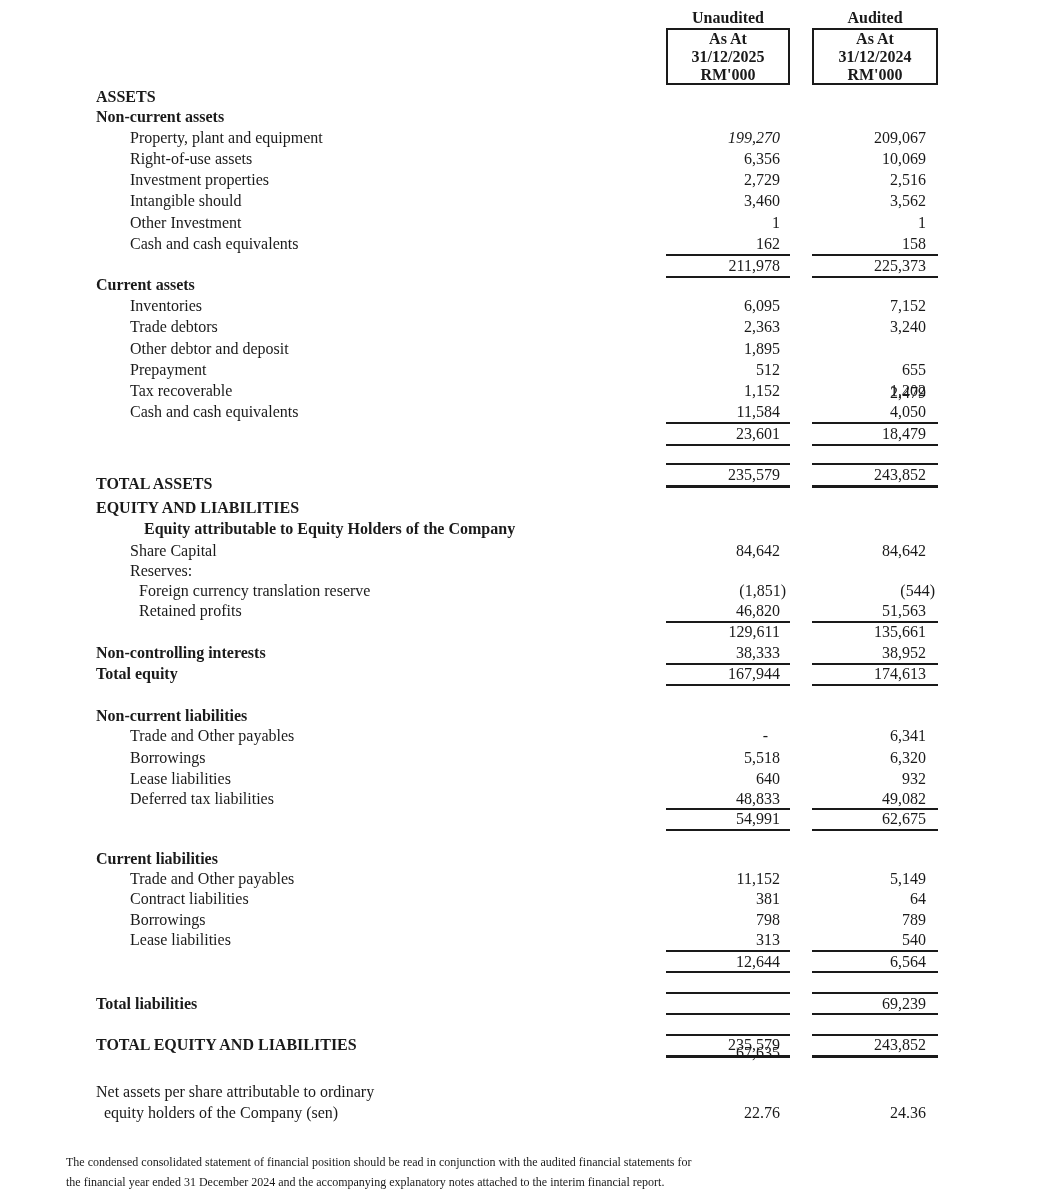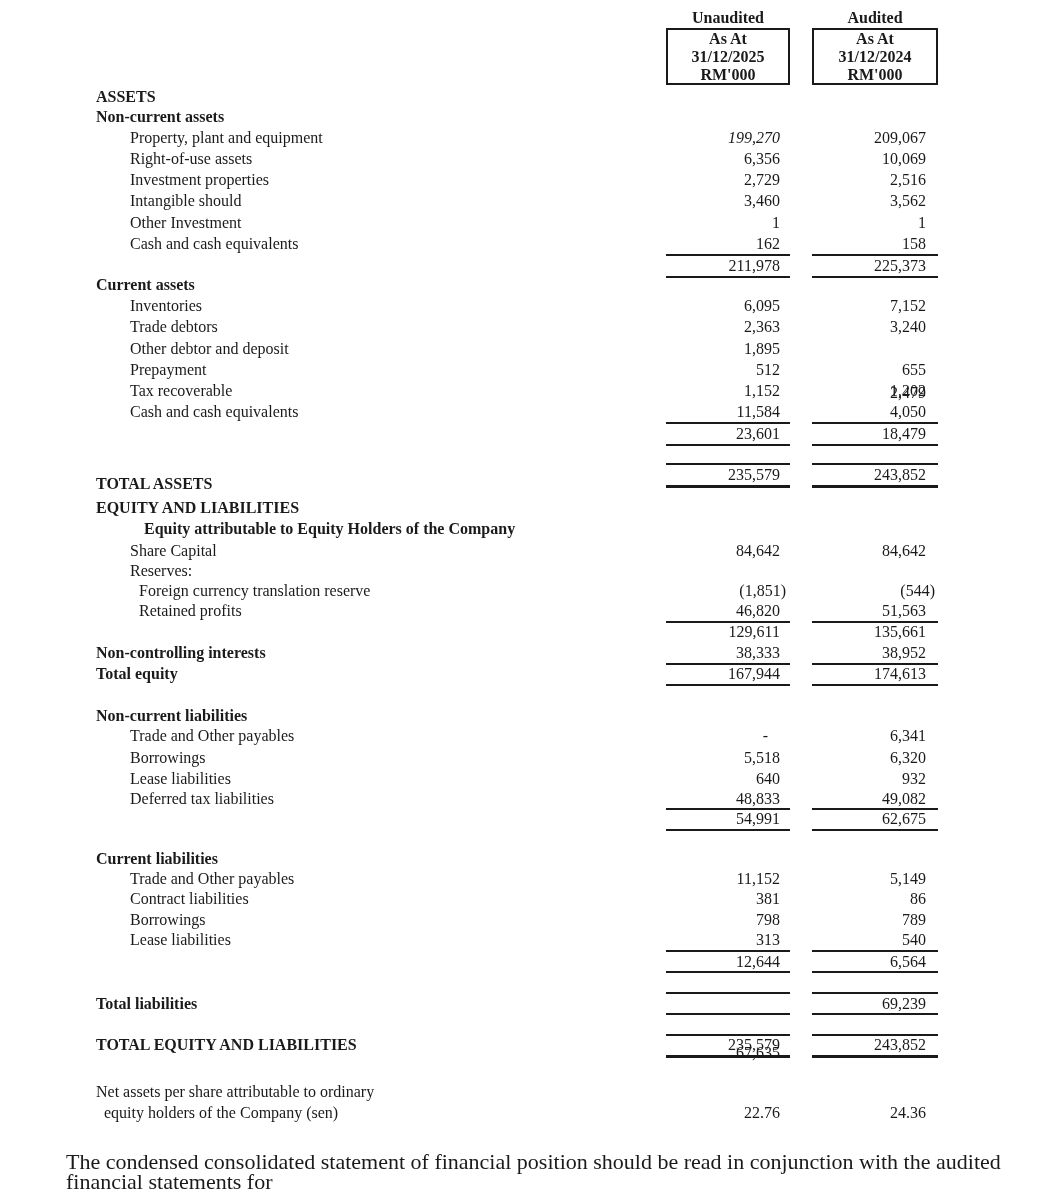--- a/index.html
+++ b/index.html
@@ -9,21 +9,21 @@
   .b { font-weight:bold; }
   .num { position:absolute; width:112px; text-align:right; line-height:20px; white-space:nowrap; }
   .c1 { left:668px; }
   .c2 { left:814px; }
   .hdr-top { position:absolute; text-align:center; font-weight:bold; line-height:18px; }
   .hdr-box { position:absolute; border:2px solid #1a1a1a; text-align:center; font-weight:bold; line-height:18px; box-sizing:border-box; }
   .rule { position:absolute; height:0; border-top:2px solid #1a1a1a; }
   .rule.thick { border-top-width:3px; }
   .rc1 { left:666px; width:124px; }
   .rc2 { left:812px; width:126px; }
-  .foot { position:absolute; left:66px; width:960px; line-height:20px; font-size:22px; }
+  .foot { position:absolute; left:66px; width:960px; line-height:20px; font-size:12px; }
 </style>
 </head>
 <body>
 
 <div class="hdr-top" style="left:666px;top:9px;width:124px;">Unaudited</div>
 <div class="hdr-box" style="left:666px;top:28px;width:124px;height:57px;">
   <div>As At</div>
   <div>31/12/2025</div>
   <div>RM'000</div>
 </div>
@@ -169,21 +169,21 @@
 <div class="rule rc2" style="top:829px;"></div>
 
 <div class="lbl b" style="left:96px;top:849px;">Current liabilities</div>
 <div>
   <div class="lbl" style="left:130px;top:869px;">Trade and Other payables</div>
   <div class="num c1" style="top:869px;">11,152</div>
   <div class="num c2" style="top:869px;">5,149</div>
 
   <div class="lbl" style="left:130px;top:889px;">Contract liabilities</div>
   <div class="num c1" style="top:889px;">381</div>
-  <div class="num c2" style="top:889px;">86</div>
+  <div class="num c2" style="top:889px;">64</div>
 
   <div class="lbl" style="left:130px;top:910px;">Borrowings</div>
   <div class="num c1" style="top:910px;">798</div>
   <div class="num c2" style="top:910px;">789</div>
 
   <div class="lbl" style="left:130px;top:930px;">Lease liabilities</div>
   <div class="num c1" style="top:930px;">313</div>
   <div class="num c2" style="top:930px;">540</div>
 </div>
 <div class="rule rc1" style="top:950px;"></div>
@@ -209,13 +209,14 @@
 <div class="rule rc1 thick" style="top:1055px;"></div>
 <div class="rule rc2 thick" style="top:1055px;"></div>
 
 <div class="lbl" style="left:96px;top:1082px;">Net assets per share attributable to ordinary</div>
 <div class="lbl" style="left:104px;top:1103px;">equity holders of the Company (sen)</div>
 <div class="num c1" style="top:1103px;">22.76</div>
 <div class="num c2" style="top:1103px;">24.36</div>
 
 <div class="foot" style="top:1152px;">
   <div>The condensed consolidated statement of financial position should be read in conjunction with the audited financial statements for</div>
+  <div>the financial year ended 31 December 2024 and the accompanying explanatory notes attached to the interim financial report.</div>
 </div>
 
 </body></html>

